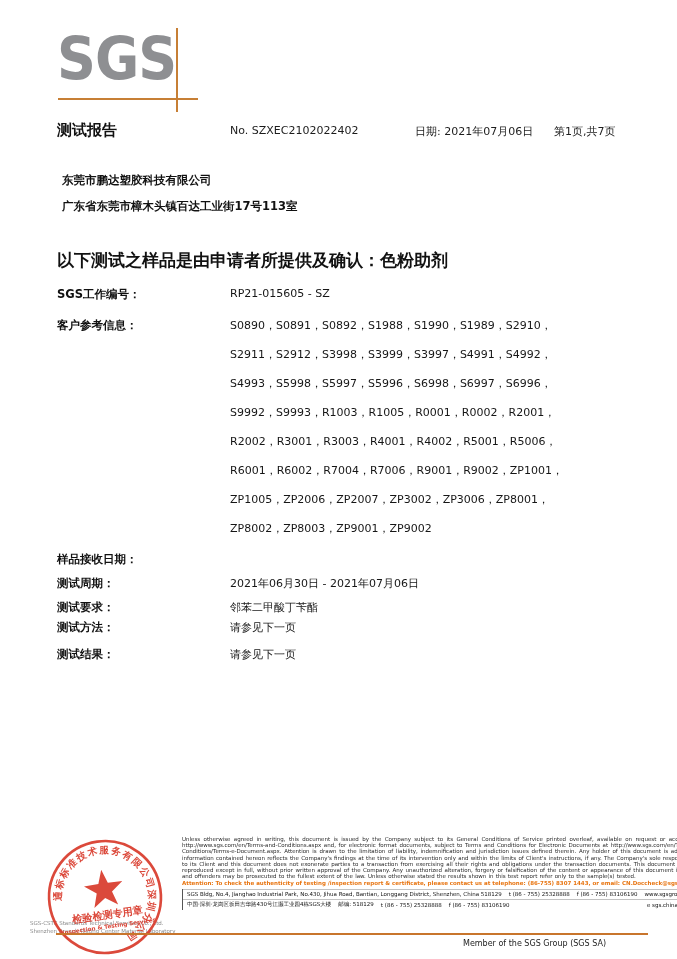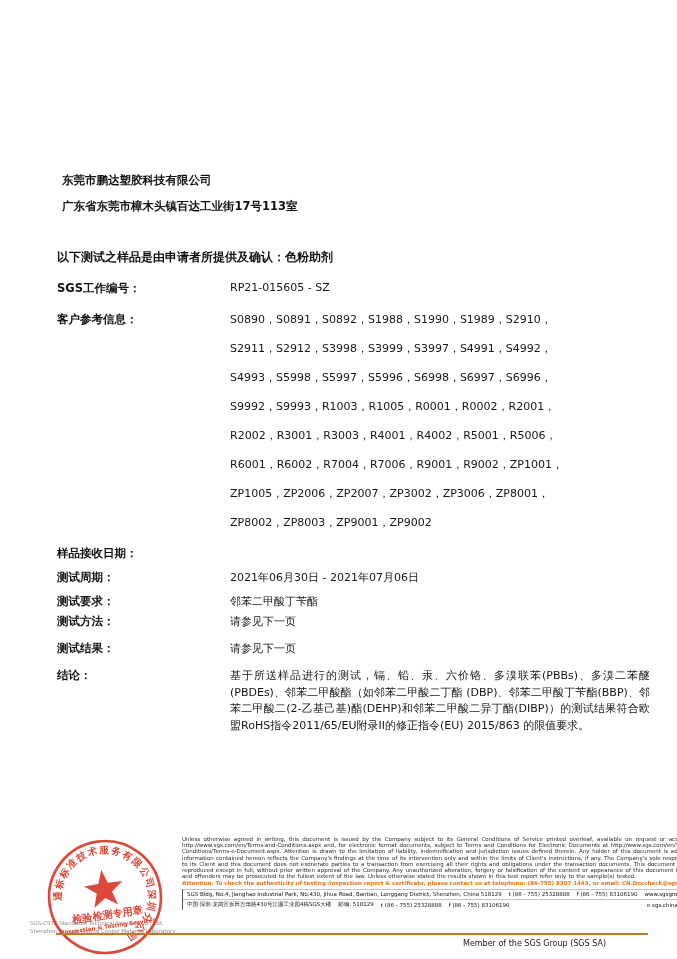--- a/index.html
+++ b/index.html
@@ -21,21 +21,21 @@
   .header-row .title{position:absolute;left:0;top:0;font-size:15px;font-weight:700;color:#111;}
   .header-row .no{position:absolute;left:173px;top:3px;font-size:11px;font-weight:500;}
   .header-row .date{position:absolute;left:358px;top:3px;font-size:11px;font-weight:500;}
   .header-row .page-info{position:absolute;left:497px;top:3px;font-size:11px;font-weight:500;}
 
   
   .applicant{position:absolute;left:62px;top:167px;width:560px;font-size:11.5px;font-weight:700;line-height:26px;color:#111;}
 
   
   .content{position:absolute;left:57px;top:249px;width:593px;}
-  .intro{font-size:12px;font-weight:700;margin-bottom:15px;color:#111;}
+  .intro{font-size:17px;font-weight:700;margin-bottom:15px;color:#111;}
   .row{display:flex;align-items:flex-start;margin-bottom:9px;}
   .row .label{flex:none;width:173px;font-size:11.5px;font-weight:700;color:#111;}
   .row .value{flex:1;font-size:11px;font-weight:500;color:#161616;}
   .ref-lines div{line-height:29px;}
   .row.tight{margin-bottom:5px;}
   .row.gap{margin-top:12px;}
   .conclusion-text{line-height:16.5px;text-align:justify;}
 
   
   .footer{position:absolute;left:30px;top:836px;width:620px;height:120px;}
@@ -55,21 +55,32 @@
   .company-lines{position:absolute;left:0px;top:84px;width:160px;font-size:5.5px;line-height:1.45;color:#8a8a8a;}
 
   .seal-red{fill:#d93a2b;}
   .seal-stroke{stroke:#d93a2b;}
 </style>
 </head>
 <body>
 
 <div class="page">
 
+  <div class="logo-block">
+    <div class="logo-text">SGS</div>
+    <div class="logo-hline"></div>
+    <div class="logo-vline"></div>
+  </div>
 
+  <div class="header-row">
+    <span class="title">测试报告</span>
+    <span class="no">No. SZXEC2102022402</span>
+    <span class="date">日期: 2021年07月06日</span>
+    <span class="page-info">第1页,共7页</span>
+  </div>
 
   <div class="applicant">
     <div>东莞市鹏达塑胶科技有限公司</div>
     <div>广东省东莞市樟木头镇百达工业街17号113室</div>
   </div>
 
   <div class="content">
     <div class="intro">以下测试之样品是由申请者所提供及确认：色粉助剂</div>
 
     <div class="row">
@@ -109,24 +120,20 @@
     <div class="row">
       <div class="label">测试方法：</div>
       <div class="value">请参见下一页</div>
     </div>
 
     <div class="row gap">
       <div class="label">测试结果：</div>
       <div class="value">请参见下一页</div>
     </div>
 
-    <div class="row gap">
-      <div class="label">结论：</div>
-      <div class="value conclusion-text">基于所送样品进行的测试，镉、铅、汞、六价铬、多溴联苯(PBBs)、多溴二苯醚(PBDEs)、邻苯二甲酸酯（如邻苯二甲酸二丁酯 (DBP)、邻苯二甲酸丁苄酯(BBP)、邻苯二甲酸二(2-乙基己基)酯(DEHP)和邻苯二甲酸二异丁酯(DIBP)）的测试结果符合欧盟RoHS指令2011/65/EU附录II的修正指令(EU) 2015/863 的限值要求。</div>
-    </div>
   </div>
 
   <div class="footer">
     <div class="footer-flex">
       <div class="footer-left">
         <div class="company-lines">
           <div>SGS-CSTC Standards Technical Services Co., Ltd.</div>
           <div>Shenzhen Branch Testing Center Material Laboratory</div>
         </div>
         <svg class="stamp" viewBox="0 0 120 120">

